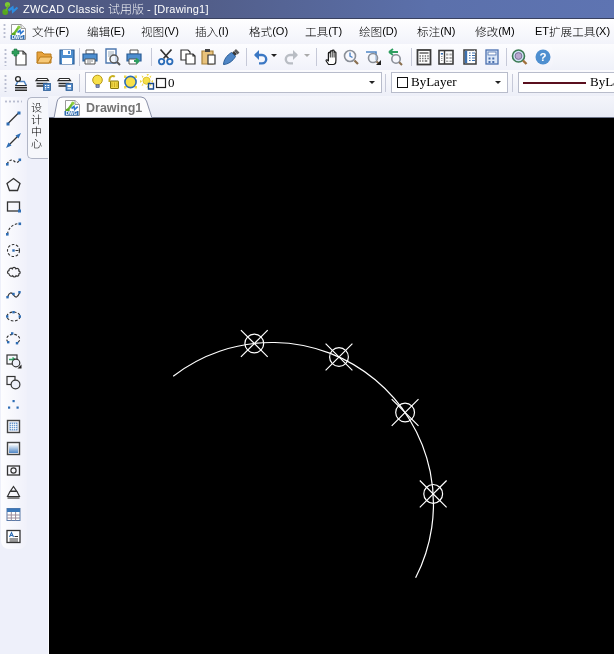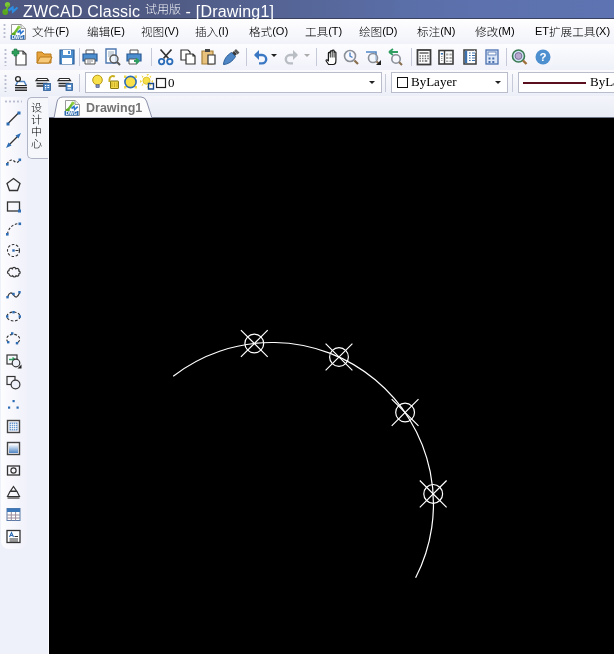--- a/index.html
+++ b/index.html
@@ -10,21 +10,21 @@
 .dd:after{content:"";position:absolute;left:4px;top:7px;border:3.5px solid transparent;border-top-color:#222;}
 </style></head><body>
 <div class="a" style="left:0;top:0;width:614px;height:19px;background:linear-gradient(90deg,#4d5780 0%,#515c86 30%,#5b70ab 70%,#5e74b2 100%);"></div>
 <div class="a" style="left:0;top:18px;width:614px;height:1px;background:#39415f;"></div>
 <svg class="a" style="left:2px;top:1px" width="17" height="16" viewBox="0 0 17 16">
     <circle cx="5.5" cy="3.5" r="2.6" fill="#7cc832"></circle>
     <circle cx="3.2" cy="11" r="2.9" fill="#57a81e"></circle>
     <path d="M4 10L6.5 4" stroke="#68b826" stroke-width="1.8"></path>
     <path d="M6.5 9.5l4-3 .5 4 4.5-4" fill="none" stroke="#2e8de0" stroke-width="2.2"></path>
   </svg>
-<div class="a" style="left:23px;top:3px;color:#fff;font-size:16px;letter-spacing:0.2px;">ZWCAD Classic <svg style="vertical-align:top" width="36.0" height="12" fill="#fff">
+<div class="a" style="left:23px;top:3px;color:#fff;font-size:11px;letter-spacing:0.2px;">ZWCAD Classic <svg style="vertical-align:top" width="36.0" height="12" fill="#fff">
       <path transform="translate(0.0,10.56) scale(0.01200,-0.01200)" d="M134 782C184 739 244 678 273 639L308 673C279 711 218 770 168 811ZM772 799C816 755 866 693 888 652L925 679C902 718 851 778 806 821ZM51 517V470H202V77C202 35 173 9 157 -1C166 -11 179 -31 184 -44C198 -27 221 -11 387 103C382 113 376 131 372 143L248 62V517ZM678 831C680 757 682 686 686 617H344V569H688C708 200 755 -69 877 -73C914 -74 943 -28 960 124C950 129 930 140 921 149C913 47 898 -13 877 -12C798 -8 753 235 735 569H955V617H733C730 685 728 757 727 831ZM358 50 373 4C455 28 566 61 674 92L667 137L540 101V360H645V406H377V360H495V88Z"></path>
       <path transform="translate(12.0,10.56) scale(0.01200,-0.01200)" d="M160 762V398C160 257 149 80 37 -46C48 -53 67 -69 74 -79C153 10 186 127 200 240H478V-67H527V240H831V4C831 -15 824 -21 804 -22C784 -23 715 -24 637 -21C644 -35 652 -57 655 -69C751 -70 808 -69 838 -61C867 -53 878 -35 878 5V762ZM208 715H478V527H208ZM831 715V527H527V715ZM208 481H478V287H204C207 326 208 363 208 398ZM831 481V287H527V481Z"></path>
       <path transform="translate(24.0,10.56) scale(0.01200,-0.01200)" d="M114 817V414C114 257 104 84 33 -48C46 -54 62 -67 71 -76C131 31 151 162 157 296H323V-74H369V340H158L159 415V505H435V550H336V838H290V550H159V817ZM870 487C845 354 798 244 737 157C679 248 639 360 615 487ZM487 761V411C487 260 477 85 399 -49C411 -55 429 -68 438 -75C523 64 535 245 535 411V487H574C601 344 644 219 708 120C649 48 581 -4 508 -36C519 -46 531 -64 538 -76C611 -41 678 11 736 79C787 13 849 -40 924 -76C931 -63 946 -45 958 -36C880 -3 817 49 765 116C840 218 896 353 923 526L894 535L885 533H535V724C676 735 834 757 939 784L904 824C808 798 633 774 487 761Z"></path>
     </svg> - [Drawing1]</div>
 <div class="a" style="left:0;top:19px;width:614px;height:25px;background:linear-gradient(#fefeff,#f2f3fa);border-bottom:1px solid #e6e8f2;"></div>
 <div class="grip" style="left:3px;top:23px;height:17px;"></div>
 <svg class="a" style="left:10px;top:24px" width="16" height="16" viewBox="0 0 16 16">
     <path d="M1.5 0.5h9.5L15.5 4.5v11H1.5z" fill="#fff" stroke="#9a9a9a" stroke-width="1"></path>
     <path d="M11 0.5v4h4.5" fill="#eee" stroke="#9a9a9a" stroke-width="1"></path>
     <path d="M3.5 10.5L8.5 3.5" stroke="#6ab82e" stroke-width="2.2"></path>

